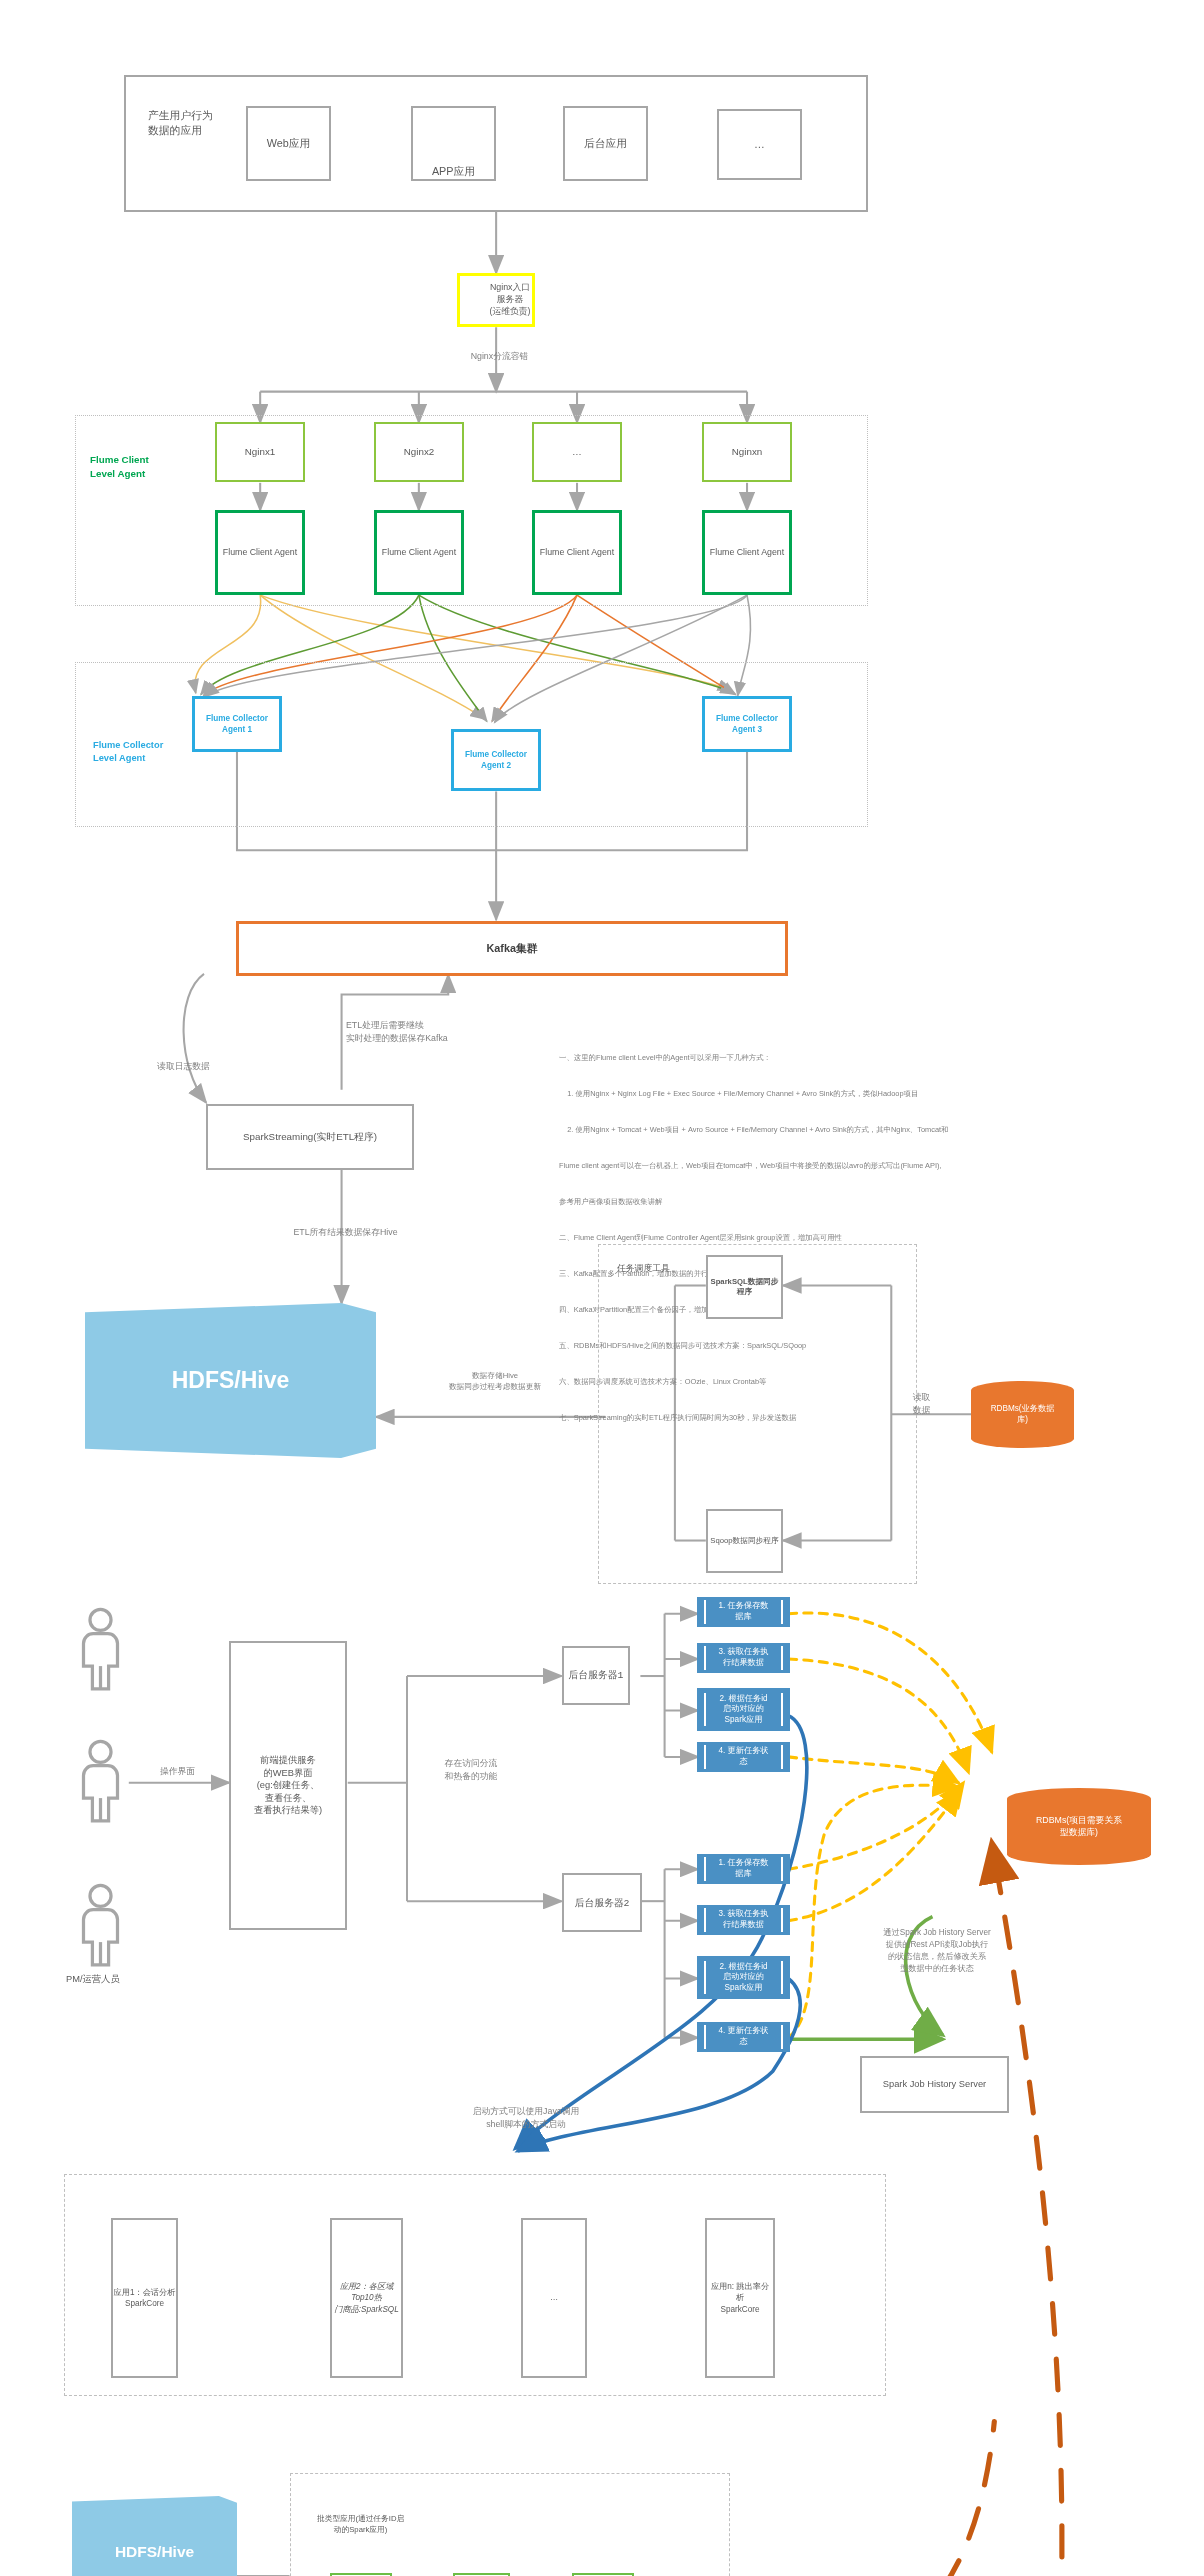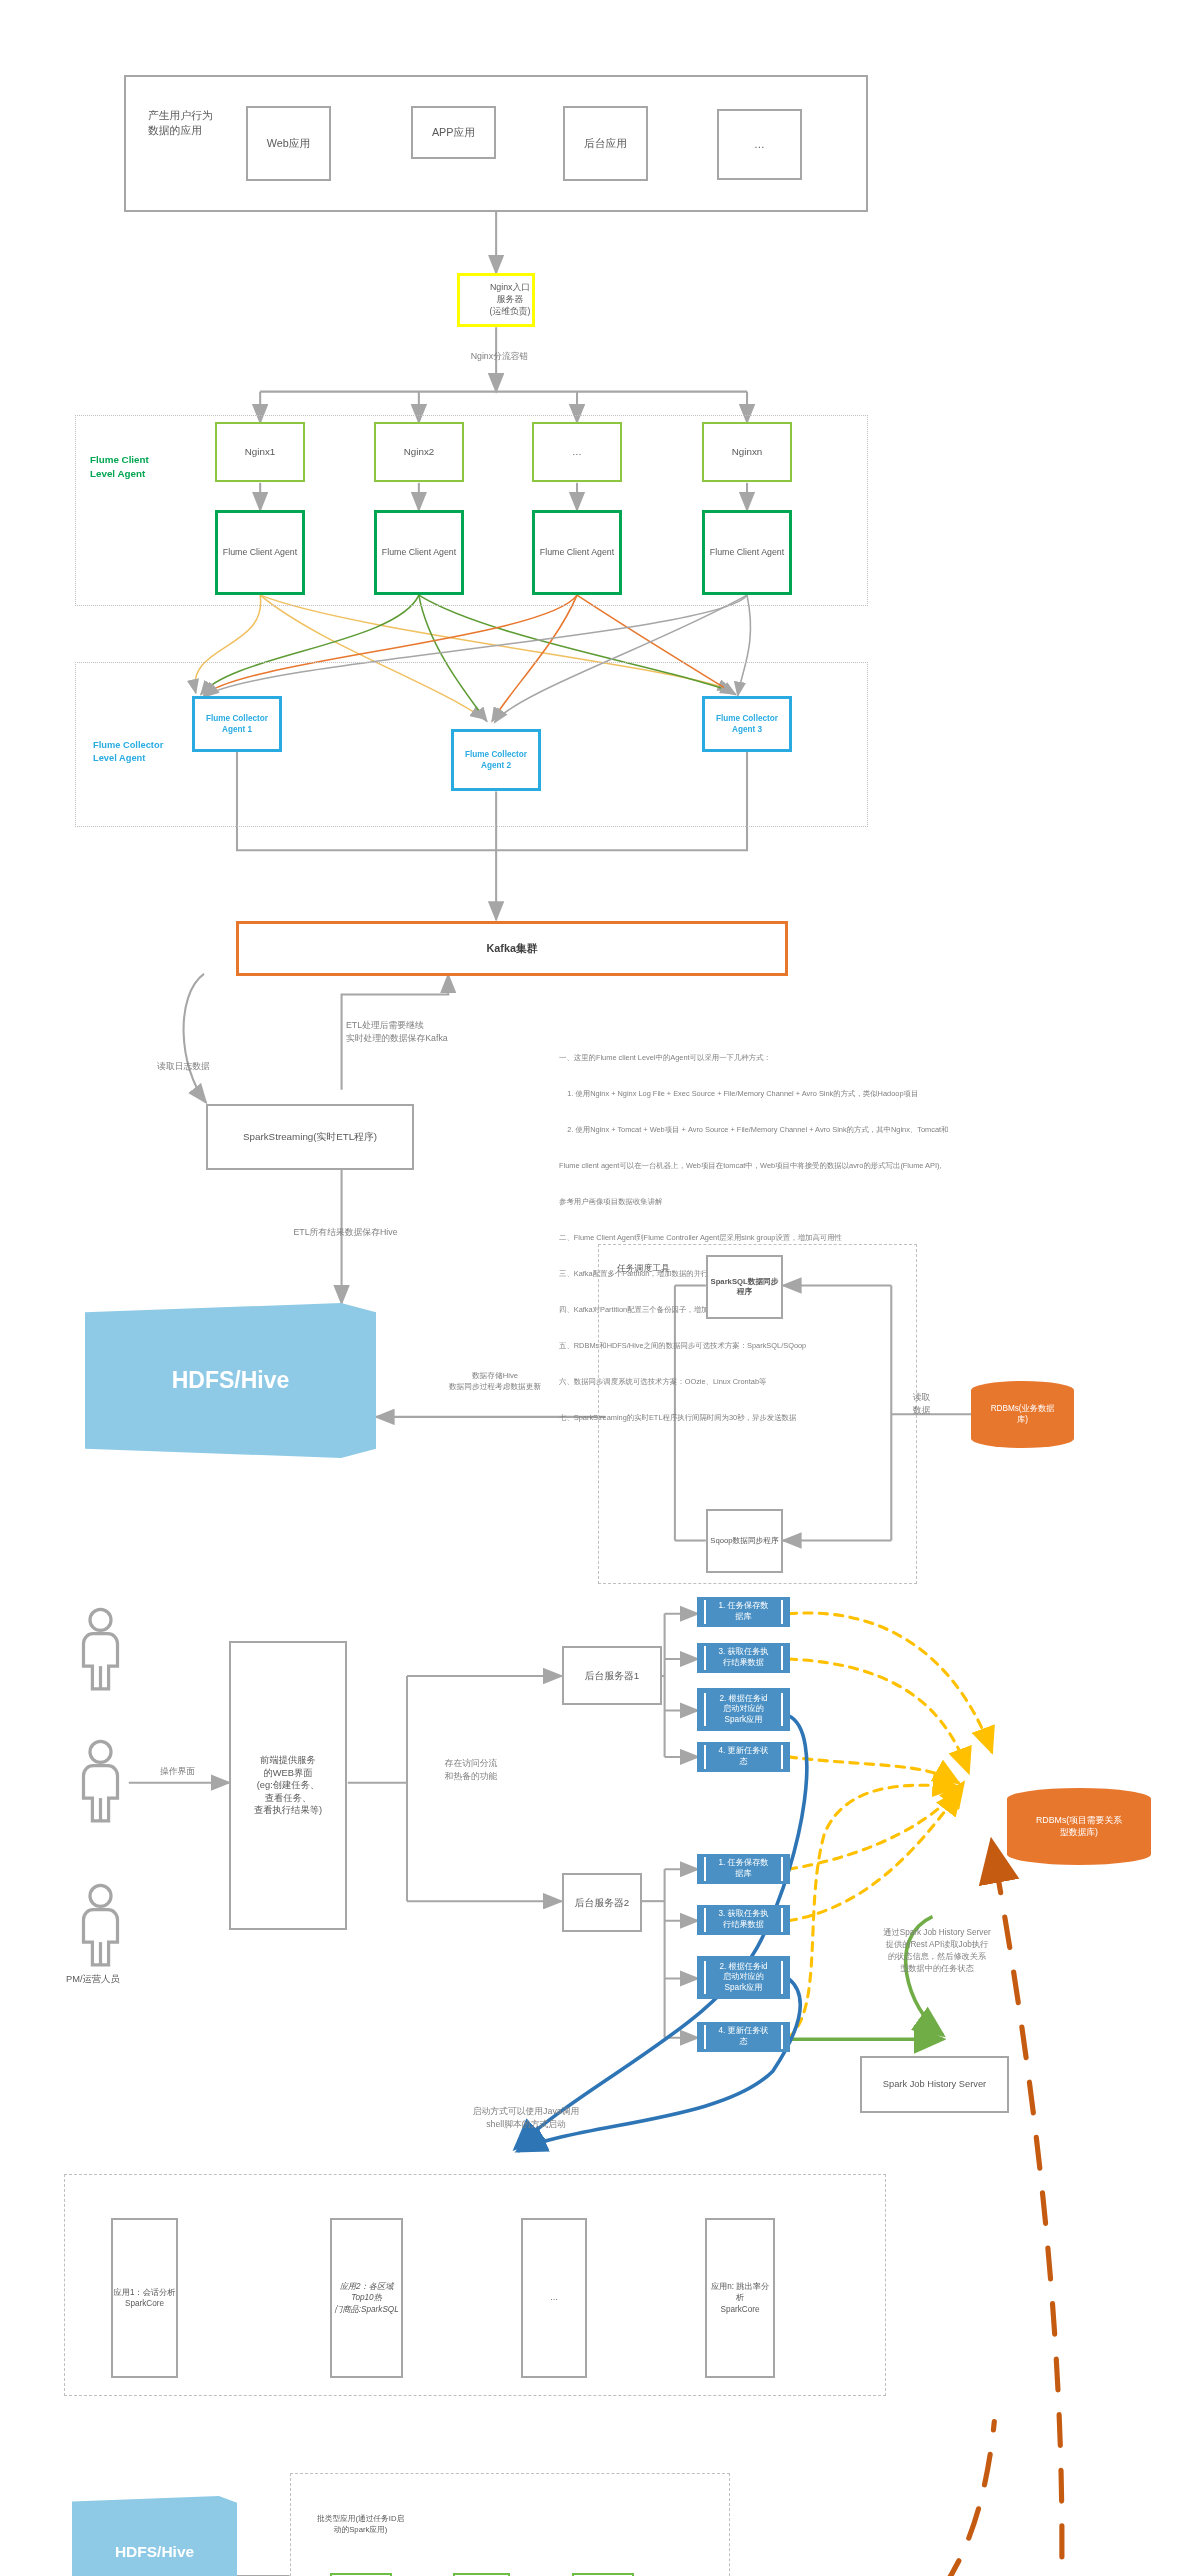--- a/index.html
+++ b/index.html
@@ -211,21 +211,21 @@
     </g>
   </svg>
 
   <div class="box grey-box" style="left:124px; top:75px; width:744px; height:137px; display:block;"></div>
   <div class="label" style="left:148px; top:108px; font-size:10.8px; color:#595959;">产生用户行为
 数据的应用</div>
 
   <div class="box grey-box-thin" style="left:246px; top:106px; width:85px; height:75px; font-size:10.8px;">
     <span>Web应用</span>
   </div>
-  <div class="box grey-box-thin" style="left:411px; top:106px; width:85px; height:53px; font-size:10.8px;">
+  <div class="box grey-box-thin" style="left:411px; top:106px; width:85px; height:75px; font-size:10.8px;align-items:flex-end;">
     <span>APP应用</span>
   </div>
   <div class="box grey-box-thin" style="left:563px; top:106px; width:85px; height:75px; font-size:10.8px;">
     <span>后台应用</span>
   </div>
   <div class="box grey-box-thin" style="left:717px; top:109px; width:85px; height:71px; font-size:10.8px;">
     <span>…</span>
   </div>
 
   <div class="box yellow-box" style="left:457px; top:273px; width:78px; height:54px; font-size:8.8px;">
@@ -356,21 +356,21 @@
     <span style="white-space:pre-line;">前端提供服务
 的WEB界面
 (eg:创建任务、
 查看任务、
 查看执行结果等)</span>
   </div>
 
   <div class="note" style="left:412px; top:1757px; width:118px; font-size:8.8px;">存在访问分流
 和热备的功能</div>
 
-  <div class="box grey-box" style="left:562px; top:1646px; width:100px; height:59px; font-size:9.8px;">
+  <div class="box grey-box" style="left:562px; top:1646px; width:68px; height:59px; font-size:9.8px;font-family:Liberation Mono, monospace;">
     <span>后台服务器1</span>
   </div>
   <div class="box grey-box" style="left:562px; top:1873px; width:80px; height:59px; font-size:9.8px;">
     <span>后台服务器2</span>
   </div>
 
   <div class="blue-task" style="left:697px; top:1597px; width:93px; height:30px; font-size:8.2px;">
     <span style="white-space:pre-line;">1. 任务保存数
 据库</span>
   </div>

